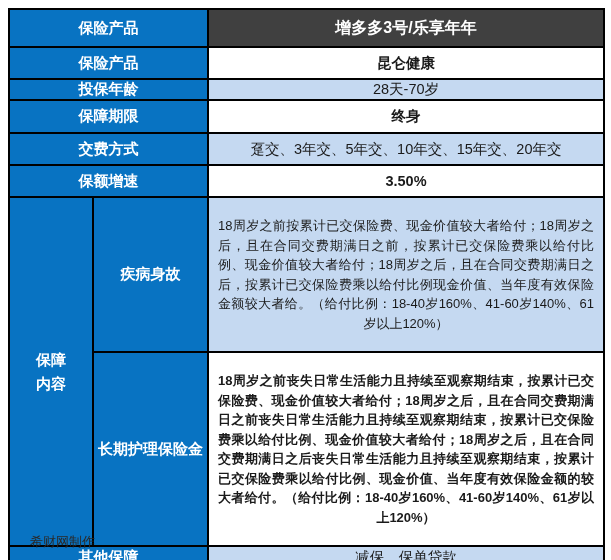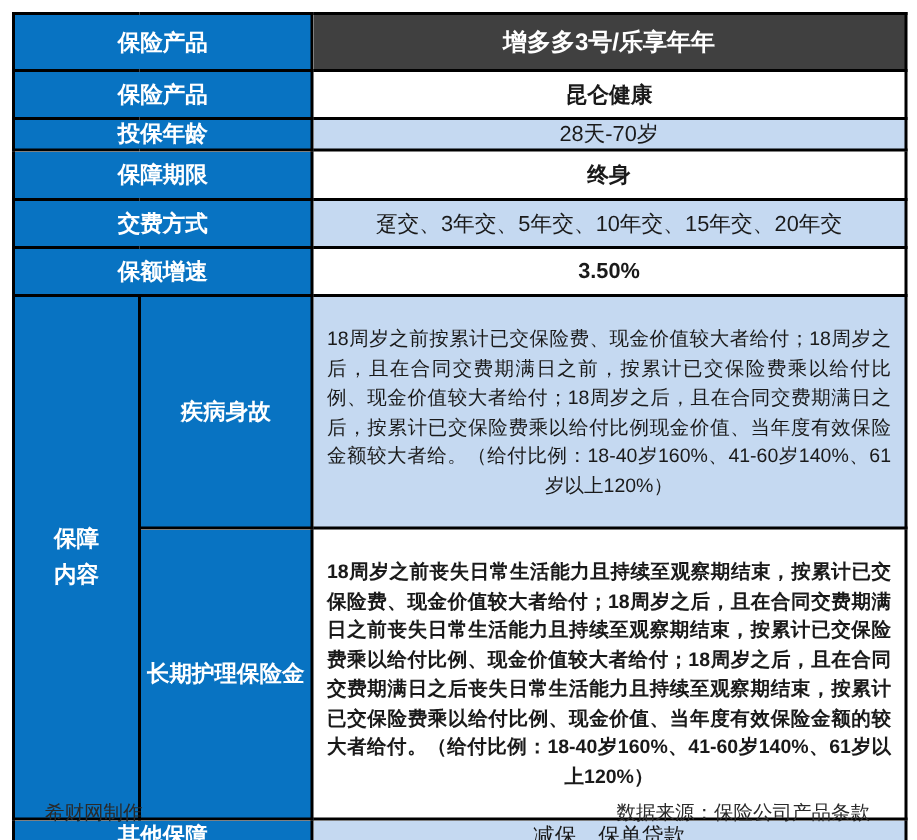--- a/index.html
+++ b/index.html
@@ -126,16 +126,15 @@
 
     <tr style="height:23px">
       <td colspan="2" class="label">其他保障</td>
       <td class="value bg-blue">减保、保单贷款</td>
     </tr>
   </tbody>
     </table>
 
   <div class="footer">
     <span>希财网制作</span>
-    <span>数据来源：保险公司产品条款</span>
   </div>
 
 </div>
 
 </body></html>

